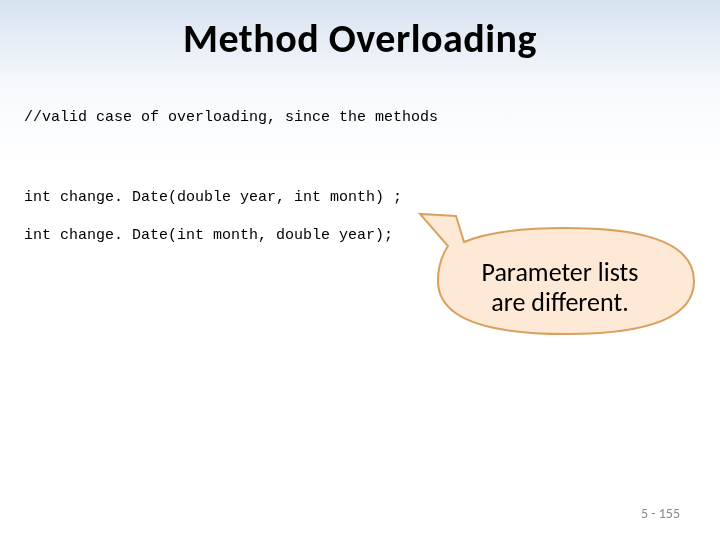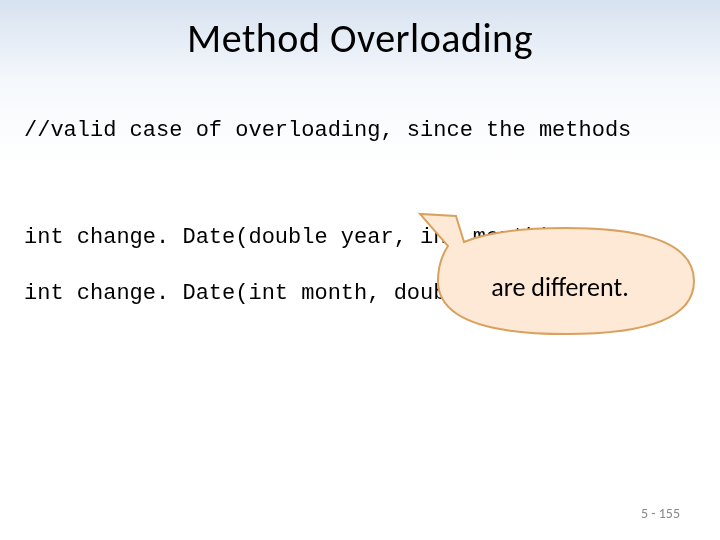--- a/index.html
+++ b/index.html
@@ -4,29 +4,29 @@
 <style>
   * { margin: 0; padding: 0; box-sizing: border-box; }
   html, body { width: 720px; height: 540px; overflow: hidden; }
   body {
     font-family: Calibri, "Segoe UI", Arial, sans-serif;
     background: linear-gradient(to bottom, #d7e2f0 0%, #f5f8fc 15%, #ffffff 30%, #ffffff 100%);
     position: relative;
   }
   .title {
     font-size: 40px;
-    font-weight: 400;
+    font-weight: 700;
     color: #000;
     text-align: center;
     padding-top: 14px;
     letter-spacing: 0.5px;
   }
   .code-area {
     font-family: "Courier New", Courier, monospace;
-    font-size: 22px;
+    font-size: 15px;
     color: #000;
     line-height: 1.28;
     padding: 26px 24px 0 24px;
     white-space: pre;
   }
   .code-block-2 {
     margin-top: 22px;
   }
   .callout {
     position: absolute;
@@ -84,17 +84,18 @@
              L 14 8 
              L 42 40
              Q 32 55 32 75
              Q 32 128 160 128
              Q 288 128 288 75
              Q 288 22 160 22
              Q 92 22 58 36
              Z" fill="#fde9d5" stroke="#d9a05e" stroke-width="2"></path>
   </svg>
   <div class="callout-text">
+    <span>Parameter lists</span>
     <span>are different.</span>
   </div>
 </div>
 
 <div class="footer">5 - 155</div>
 
 </body></html>

